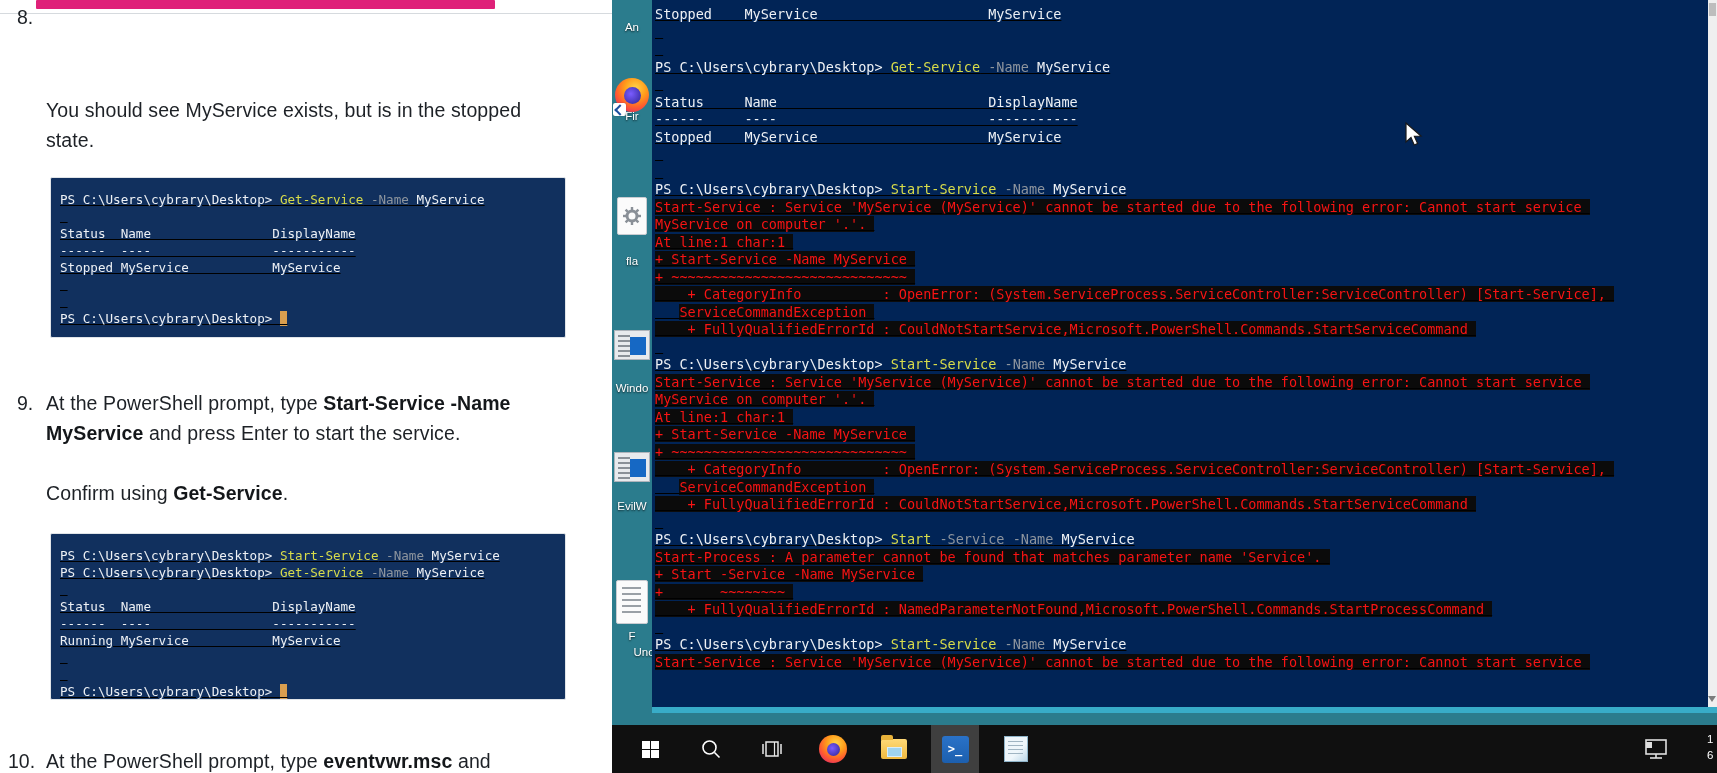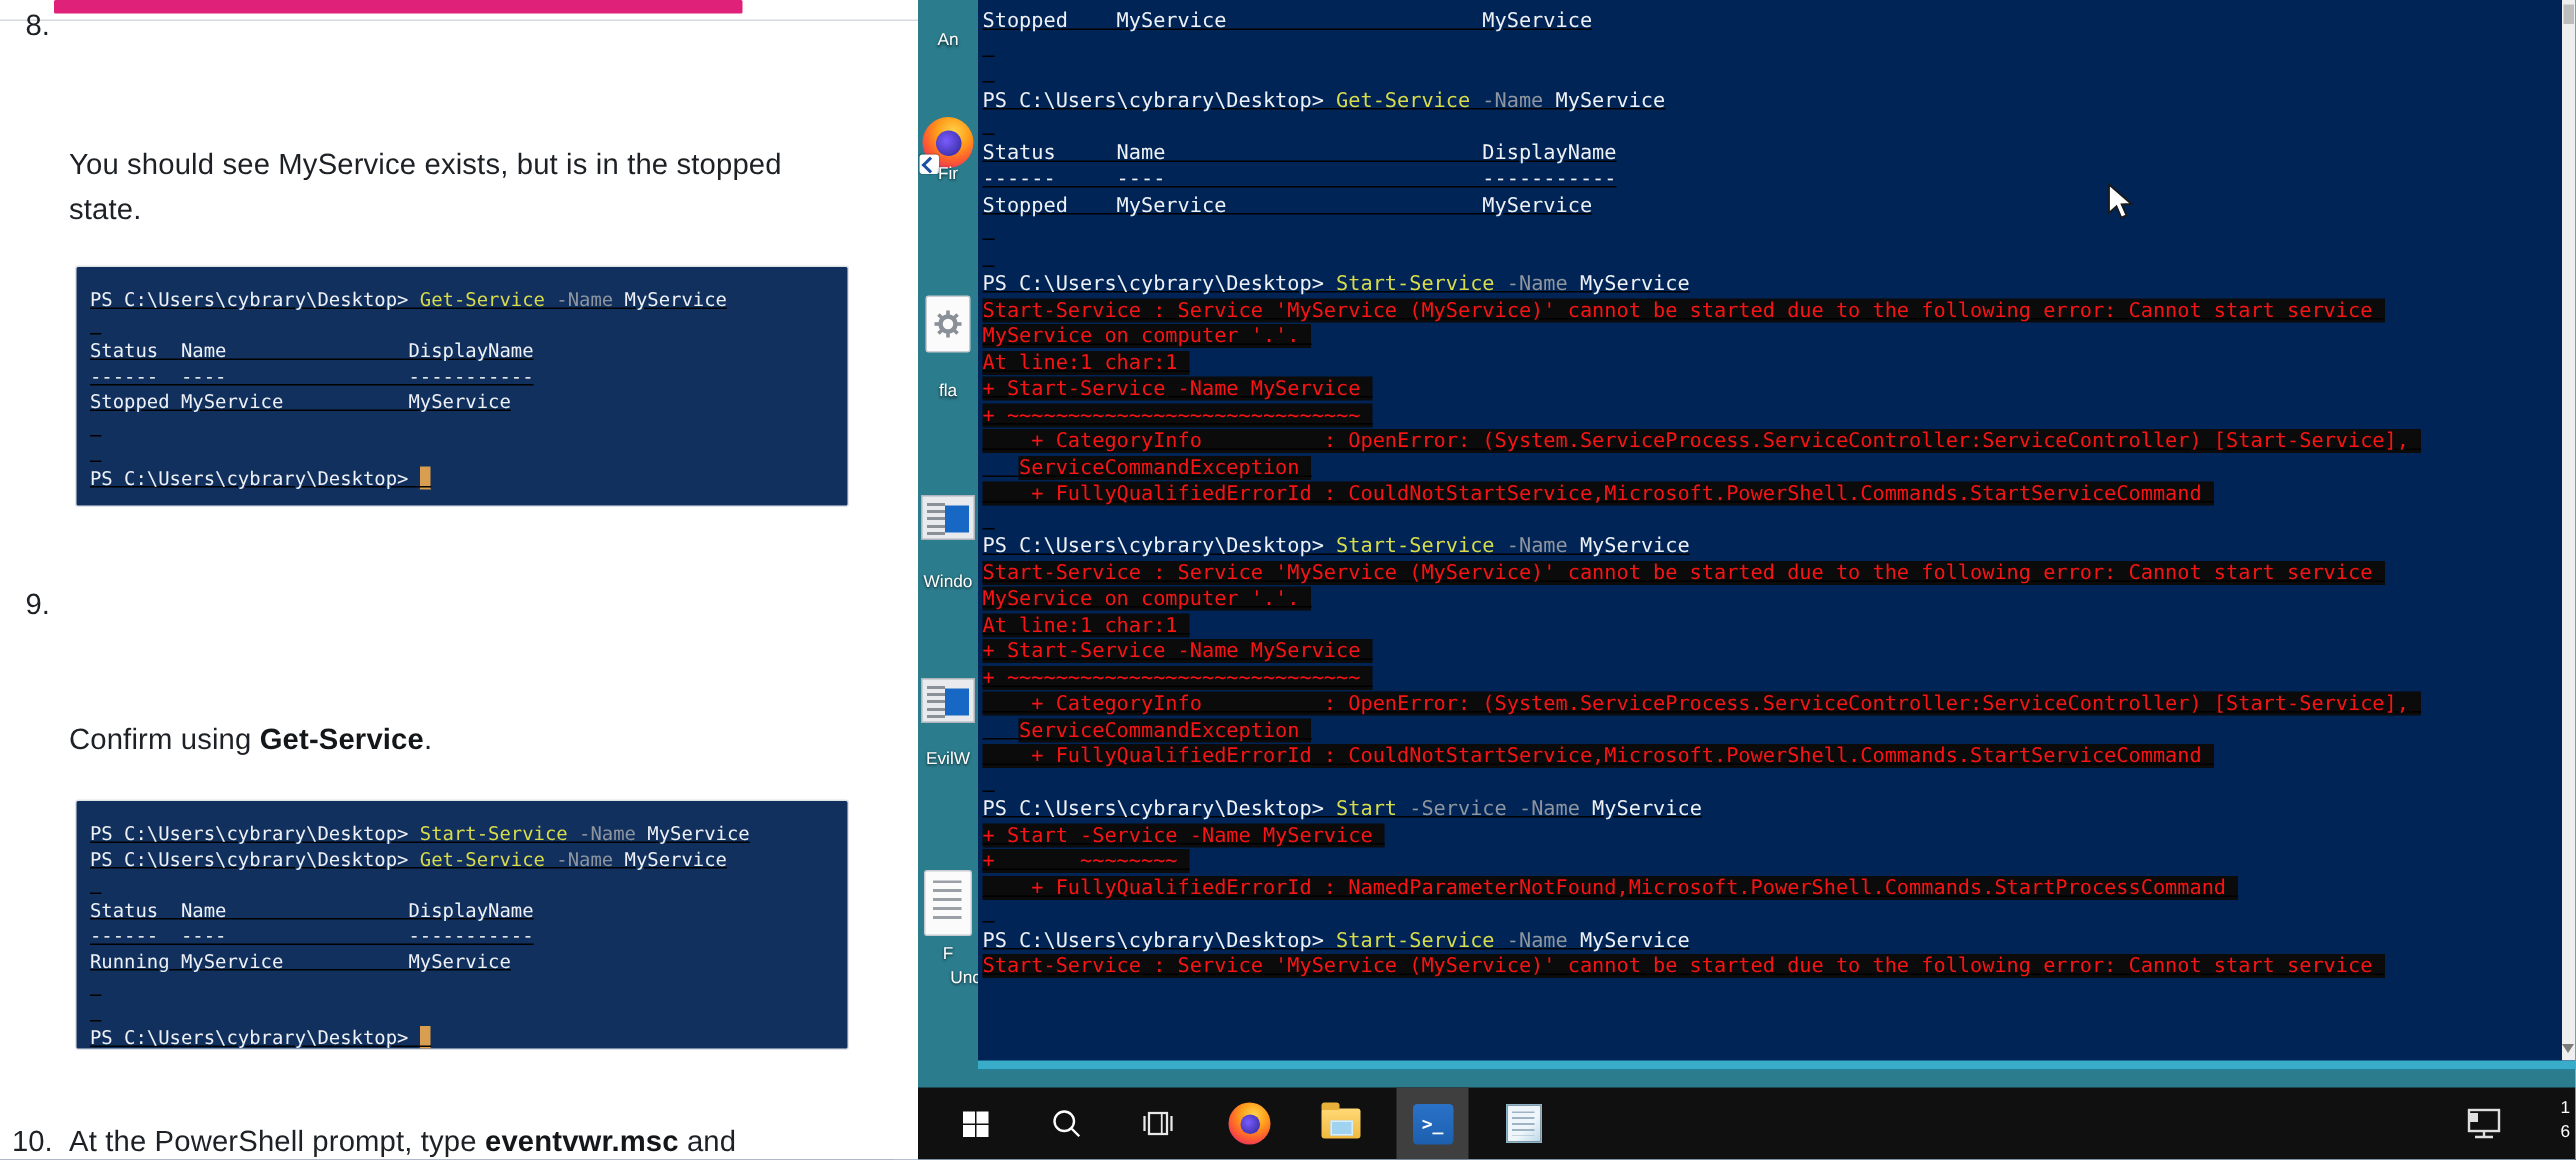--- a/index.html
+++ b/index.html
@@ -95,20 +95,21 @@
         <div class="tline"> </div>
         <div class="tline"><span class="seg-w">Status  Name                DisplayName</span></div>
         <div class="tline"><span class="seg-w">------  ----                -----------</span></div>
         <div class="tline"><span class="seg-w">Stopped MyService           MyService</span></div>
         <div class="tline"> </div>
         <div class="tline"> </div>
         <div class="tline"><span class="seg-w">PS C:\Users\cybrary\Desktop&gt; </span><span class="seg-c">_</span></div>
       </div>
 
     <span class="doc-num" style="left:17px;top:388px;">9.</span>
+    <div class="doc-text" style="left:46px;top:388px;width:512px;"><span>At the PowerShell prompt, type </span><b>Start-Service -Name MyService</b><span> and press Enter to start the service.</span></div>
 
     <div class="doc-text" style="left:46px;top:478px;width:512px;"><span>Confirm using </span><b>Get-Service</b><span>.</span></div>
 
     <div class="doc-term" style="top:533px;height:167px;">
         <div class="tline"><span class="seg-w">PS C:\Users\cybrary\Desktop&gt; </span><span class="seg-y">Start-Service</span><span class="seg-g"> -Name</span><span class="seg-w"> MyService</span></div>
         <div class="tline"><span class="seg-w">PS C:\Users\cybrary\Desktop&gt; </span><span class="seg-y">Get-Service</span><span class="seg-g"> -Name</span><span class="seg-w"> MyService</span></div>
         <div class="tline"> </div>
         <div class="tline"><span class="seg-w">Status  Name                DisplayName</span></div>
         <div class="tline"><span class="seg-w">------  ----                -----------</span></div>
         <div class="tline"><span class="seg-w">Running MyService           MyService</span></div>
@@ -204,20 +205,21 @@
         <div class="tline"><span class="seg-e">Start-Service : Service 'MyService (MyService)' cannot be started due to the following error: Cannot start service </span></div>
         <div class="tline"><span class="seg-e">MyService on computer '.'. </span></div>
         <div class="tline"><span class="seg-e">At line:1 char:1 </span></div>
         <div class="tline"><span class="seg-e">+ Start-Service -Name MyService </span></div>
         <div class="tline"><span class="seg-e">+ ~~~~~~~~~~~~~~~~~~~~~~~~~~~~~ </span></div>
         <div class="tline"><span class="seg-e">    + CategoryInfo          : OpenError: (System.ServiceProcess.ServiceController:ServiceController) [Start-Service], </span></div>
         <div class="tline"><span class="seg-w">   </span><span class="seg-e">ServiceCommandException </span></div>
         <div class="tline"><span class="seg-e">    + FullyQualifiedErrorId : CouldNotStartService,Microsoft.PowerShell.Commands.StartServiceCommand </span></div>
         <div class="tline"> </div>
         <div class="tline"><span class="seg-w">PS C:\Users\cybrary\Desktop&gt; </span><span class="seg-y">Start</span><span class="seg-g"> -Service</span><span class="seg-g"> -Name</span><span class="seg-w"> MyService</span></div>
+        <div class="tline"><span class="seg-e">Start-Process : A parameter cannot be found that matches parameter name 'Service'. </span></div>
         <div class="tline"><span class="seg-e">+ Start -Service -Name MyService </span></div>
         <div class="tline"><span class="seg-e">+       ~~~~~~~~ </span></div>
         <div class="tline"><span class="seg-e">    + FullyQualifiedErrorId : NamedParameterNotFound,Microsoft.PowerShell.Commands.StartProcessCommand </span></div>
         <div class="tline"> </div>
         <div class="tline"><span class="seg-w">PS C:\Users\cybrary\Desktop&gt; </span><span class="seg-y">Start-Service</span><span class="seg-g"> -Name</span><span class="seg-w"> MyService</span></div>
         <div class="tline"><span class="seg-e">Start-Service : Service 'MyService (MyService)' cannot be started due to the following error: Cannot start service </span></div>
       </div>
     <div class="ps-scrollbar"></div>
     <div class="ps-scroll-thumb"></div>
     <div class="ps-scroll-down"></div>

